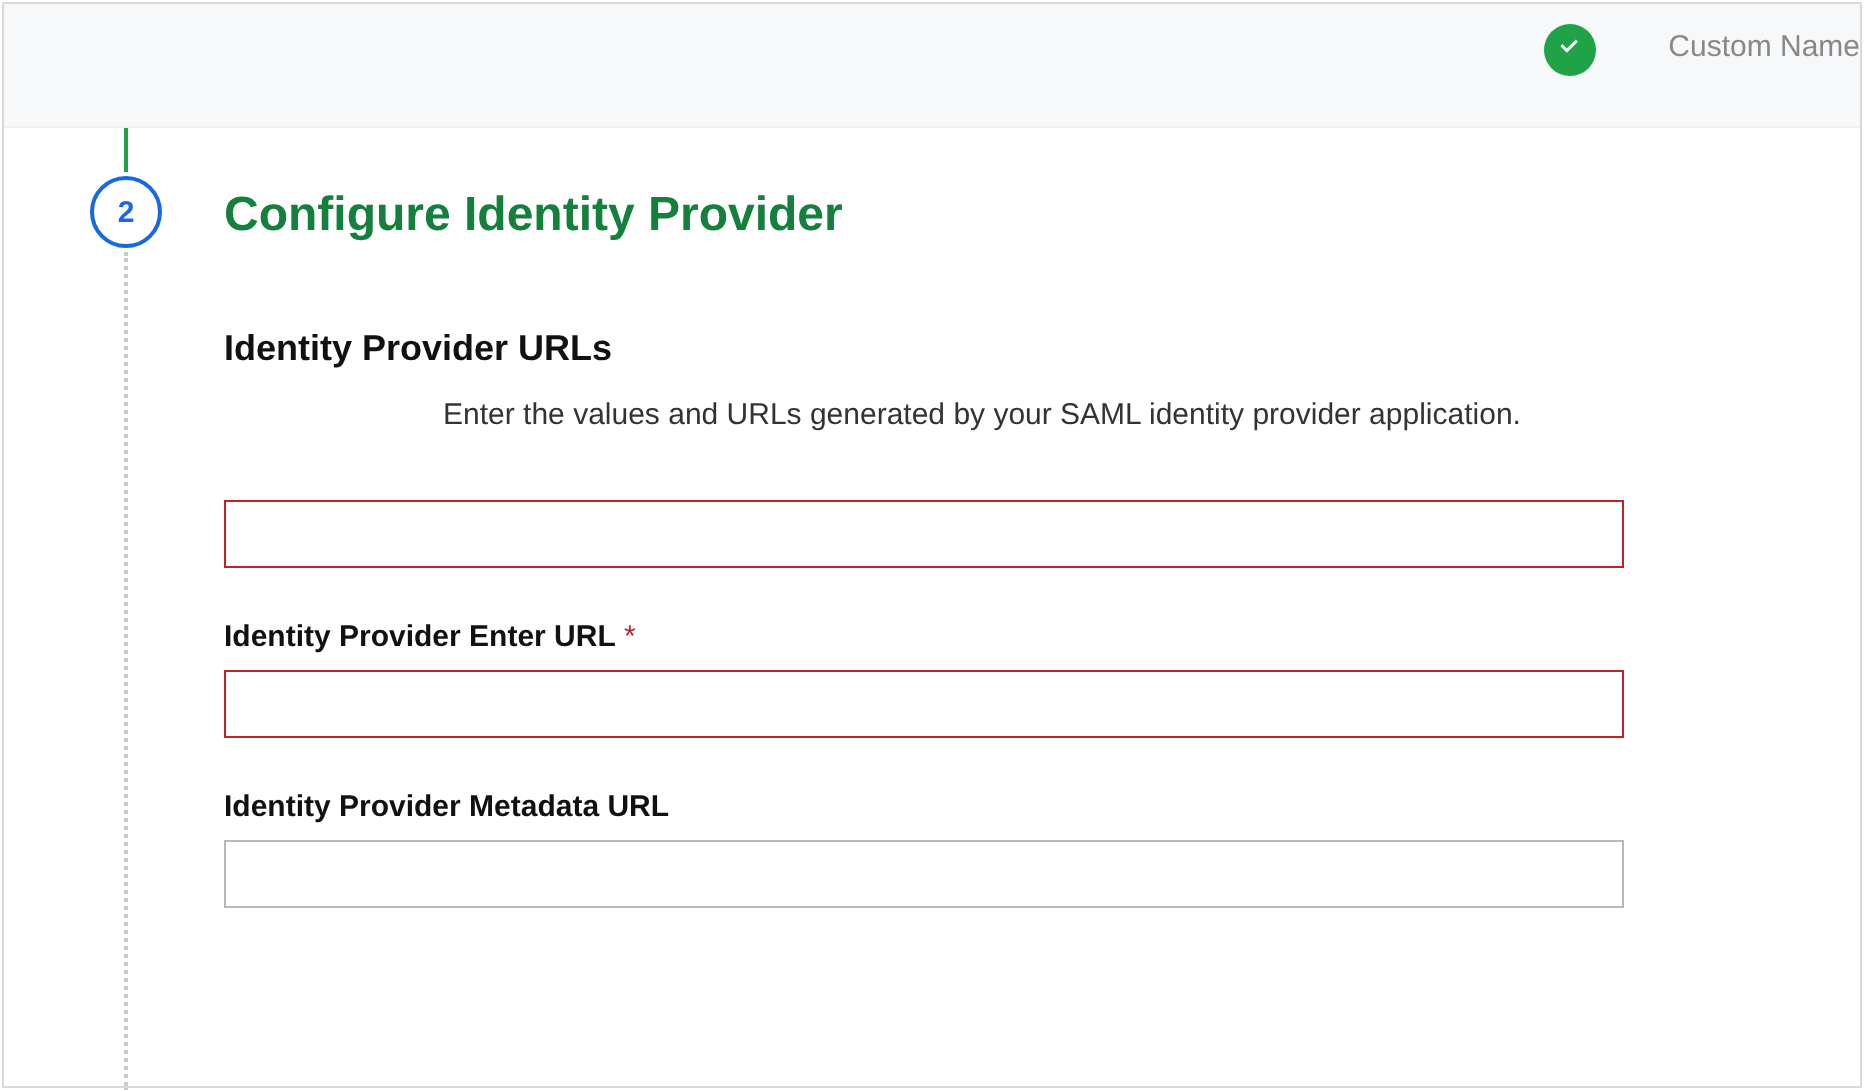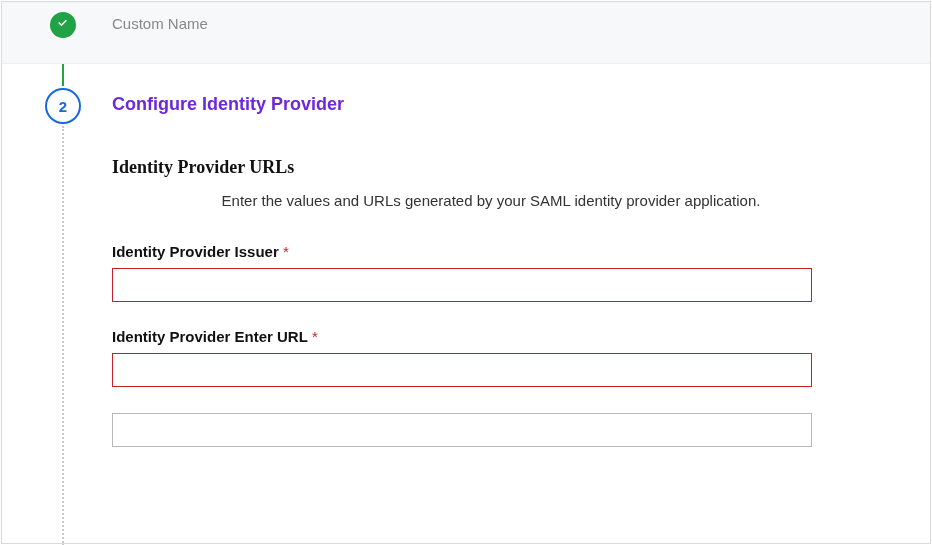--- a/index.html
+++ b/index.html
@@ -17,20 +17,21 @@
       margin: 1px;
       position: relative;
     }
     .step1-header {
       background: #f7f8fa;
       height: 62px;
       display: flex;
       align-items: flex-start;
       padding: 10px 0 0 48px;
       border-bottom: 1px solid #f0f0f0;
+      justify-content: flex-end;
     }
     .step-circle-complete {
       width: 26px;
       height: 26px;
       border-radius: 50%;
       background: #1fa346;
       display: flex;
       align-items: center;
       justify-content: center;
       flex-shrink: 0;
@@ -81,31 +82,30 @@
       width: 0;
       border-left: 2px dotted #c9c9c9;
       flex: 1;
       min-height: 420px;
     }
     .step2-content {
       padding: 30px 60px 0 28px;
       flex: 1;
     }
     .step-title {
-      font-size: 18px;
+      font-size: 24px;
       font-weight: 700;
-      color: #6d28d9;
+      color: #15803d;
       margin-bottom: 42px;
     }
     .section-title {
       font-size: 18px;
       font-weight: 700;
       color: #111;
       margin-bottom: 14px;
-      font-family: Liberation Serif, serif;
     }
     .section-desc {
       font-size: 15px;
       color: #333;
       margin-bottom: 34px;
       text-align: center;
     }
     .field {
       margin-bottom: 26px;
     }
@@ -156,33 +156,31 @@
       <div class="connector-dotted"></div>
     </div>
 
     <div class="step2-content">
       <h1 class="step-title">Configure Identity Provider</h1>
 
       <h2 class="section-title">Identity Provider URLs</h2>
       <p class="section-desc">Enter the values and URLs generated by your SAML identity provider application.</p>
 
       <div class="field">
-        <label class="field-label">
-          <span>Identity Provider Issuer</span><span class="required"> *</span>
-        </label>
         <input type="text" class="field-input" value="" style="">
       </div>
 
       <div class="field">
         <label class="field-label">
           <span>Identity Provider Enter URL</span><span class="required"> *</span>
         </label>
         <input type="text" class="field-input" value="" style="">
       </div>
 
       <div class="field">
+        <label class="field-label">Identity Provider Metadata URL</label>
         <input type="text" class="field-input neutral" value="" style="">
       </div>
 
     </div>
   </div>
 
 </div>
 
 </body></html>

